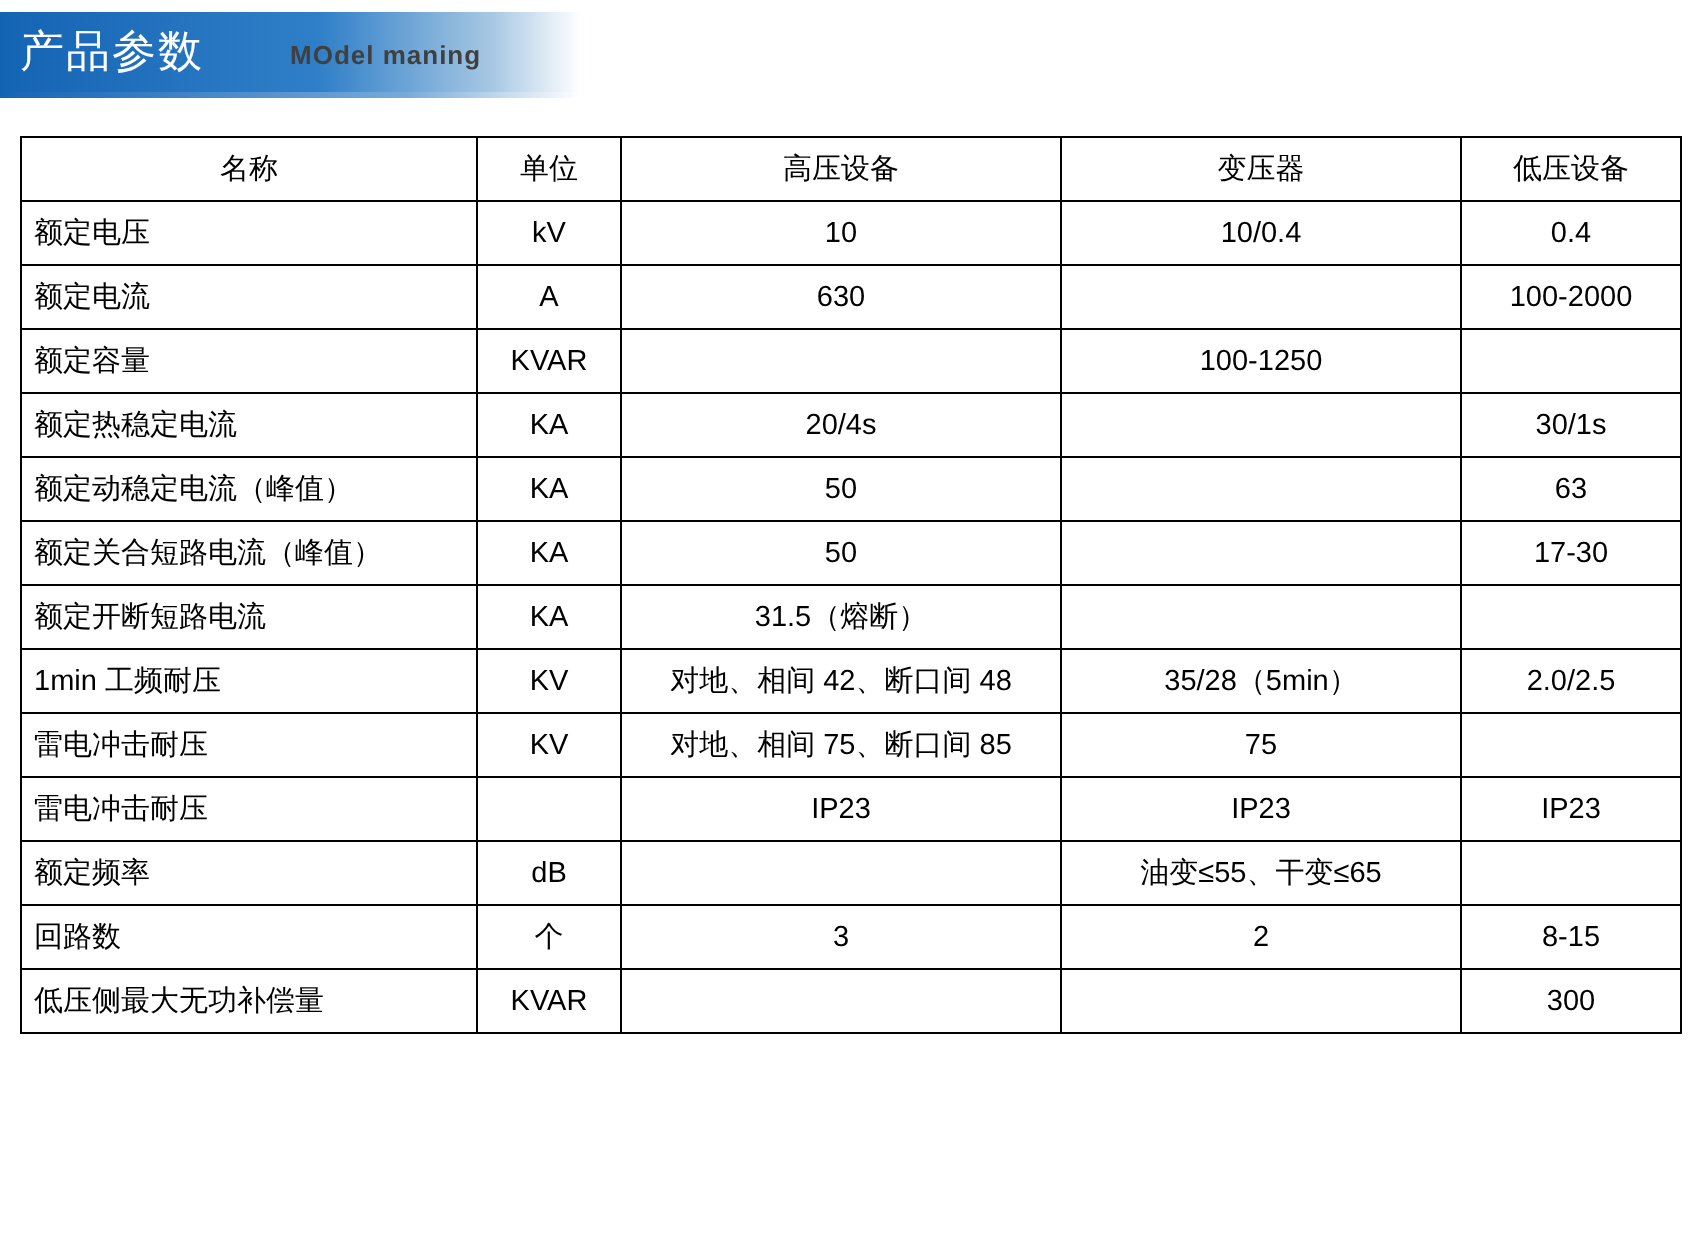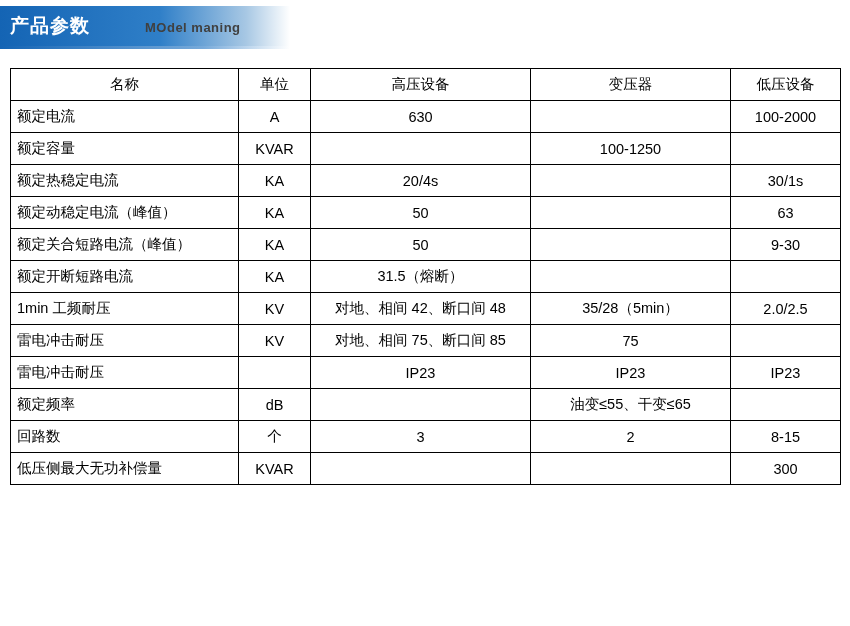--- a/index.html
+++ b/index.html
@@ -34,22 +34,22 @@
     left: 0;
     top: 46px;
     width: 290px;
     height: 3px;
     background: linear-gradient(90deg, #1464b4 0%, #77aada 70%, #ffffff 100%);
   }
   .header-title {
     position: absolute;
     left: 10px;
     top: 10px;
-    font-size: 19px;
-    font-weight: bold;
+    font-size: 22px;
+    font-weight: normal;
     color: #ffffff;
     letter-spacing: 1px;
     line-height: 32px;
   }
   .header-sub {
     position: absolute;
     left: 145px;
     top: 20px;
     font-size: 13px;
     font-weight: bold;
@@ -111,20 +111,27 @@
     </colgroup>
     <tbody id="table-body">
       <tr class="hdr">
         <td class="c">名称</td>
         <td class="c">单位</td>
         <td class="c">高压设备</td>
         <td class="c">变压器</td>
         <td class="c">低压设备</td>
       </tr>
       <tr>
+        <td class="l">额定电压</td>
+        <td class="c">kV</td>
+        <td class="c">10</td>
+        <td class="c">10/0.4</td>
+        <td class="c">0.4</td>
+      </tr>
+      <tr>
         <td class="l">额定电流</td>
         <td class="c">A</td>
         <td class="c">630</td>
         <td class="c"></td>
         <td class="c">100-2000</td>
       </tr>
       <tr>
         <td class="l">额定容量</td>
         <td class="c">KVAR</td>
         <td class="c"></td>
@@ -143,21 +150,21 @@
         <td class="c">KA</td>
         <td class="c">50</td>
         <td class="c"></td>
         <td class="c">63</td>
       </tr>
       <tr>
         <td class="l">额定关合短路电流（峰值）</td>
         <td class="c">KA</td>
         <td class="c">50</td>
         <td class="c"></td>
-        <td class="c">9-30</td>
+        <td class="c">17-30</td>
       </tr>
       <tr>
         <td class="l">额定开断短路电流</td>
         <td class="c">KA</td>
         <td class="c">31.5（熔断）</td>
         <td class="c"></td>
         <td class="c"></td>
       </tr>
       <tr>
         <td class="l">1min 工频耐压</td>

